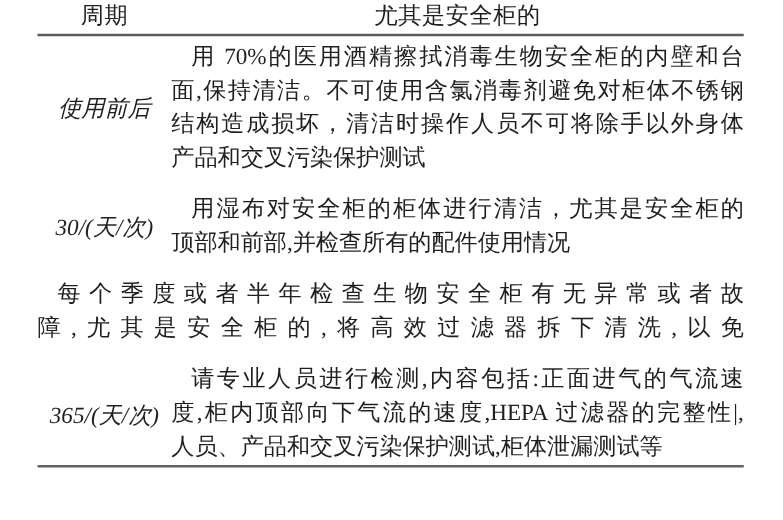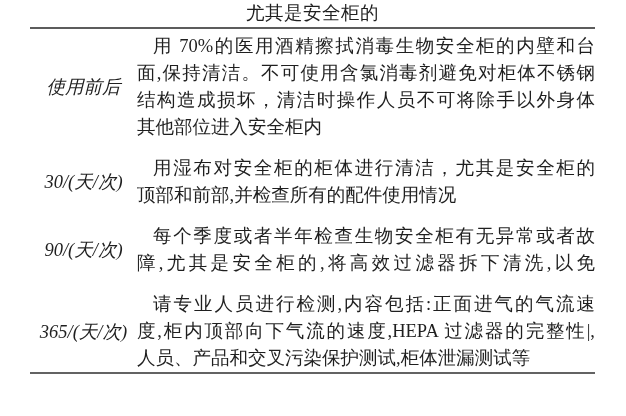--- a/index.html
+++ b/index.html
@@ -50,47 +50,47 @@
   .last { text-align-last: left; }
   .first { text-indent: 16px; }
 </style>
 </head>
 <body>
 
 <div class="page">
   <div class="tbl">
 
     <div class="thead">
+      <div class="th period-col">周期</div>
       <div class="th method-col">尤其是安全柜的</div>
     </div>
 
     <div class="rule rule-thin"></div>
 
     <div class="tbody">
 
       <div class="row">
         <div class="period">使用前后</div>
         <div class="text">
           <div class="line j first">用 70%的医用酒精擦拭消毒生物安全柜的内壁和台</div>
           <div class="line j">面,保持清洁。不可使用含氯消毒剂避免对柜体不锈钢</div>
           <div class="line j">结构造成损坏，清洁时操作人员不可将除手以外身体</div>
-          <div class="line last">其他部位进入安全柜内</div>
+          <div class="line last">产品和交叉污染保护测试</div>
         </div>
       </div>
 
       <div class="row">
         <div class="period">30/(天/次)</div>
         <div class="text">
           <div class="line j first">用湿布对安全柜的柜体进行清洁，尤其是安全柜的</div>
           <div class="line last">顶部和前部,并检查所有的配件使用情况</div>
         </div>
       </div>
 
       <div class="row">
-        <div class="period">90/(天/次)</div>
         <div class="text">
           <div class="line j first">每个季度或者半年检查生物安全柜有无异常或者故</div>
           <div class="line j">障,尤其是安全柜的,将高效过滤器拆下清洗,以免</div>
         </div>
       </div>
 
       <div class="row">
         <div class="period">365/(天/次)</div>
         <div class="text">
           <div class="line j first">请专业人员进行检测,内容包括:正面进气的气流速</div>

